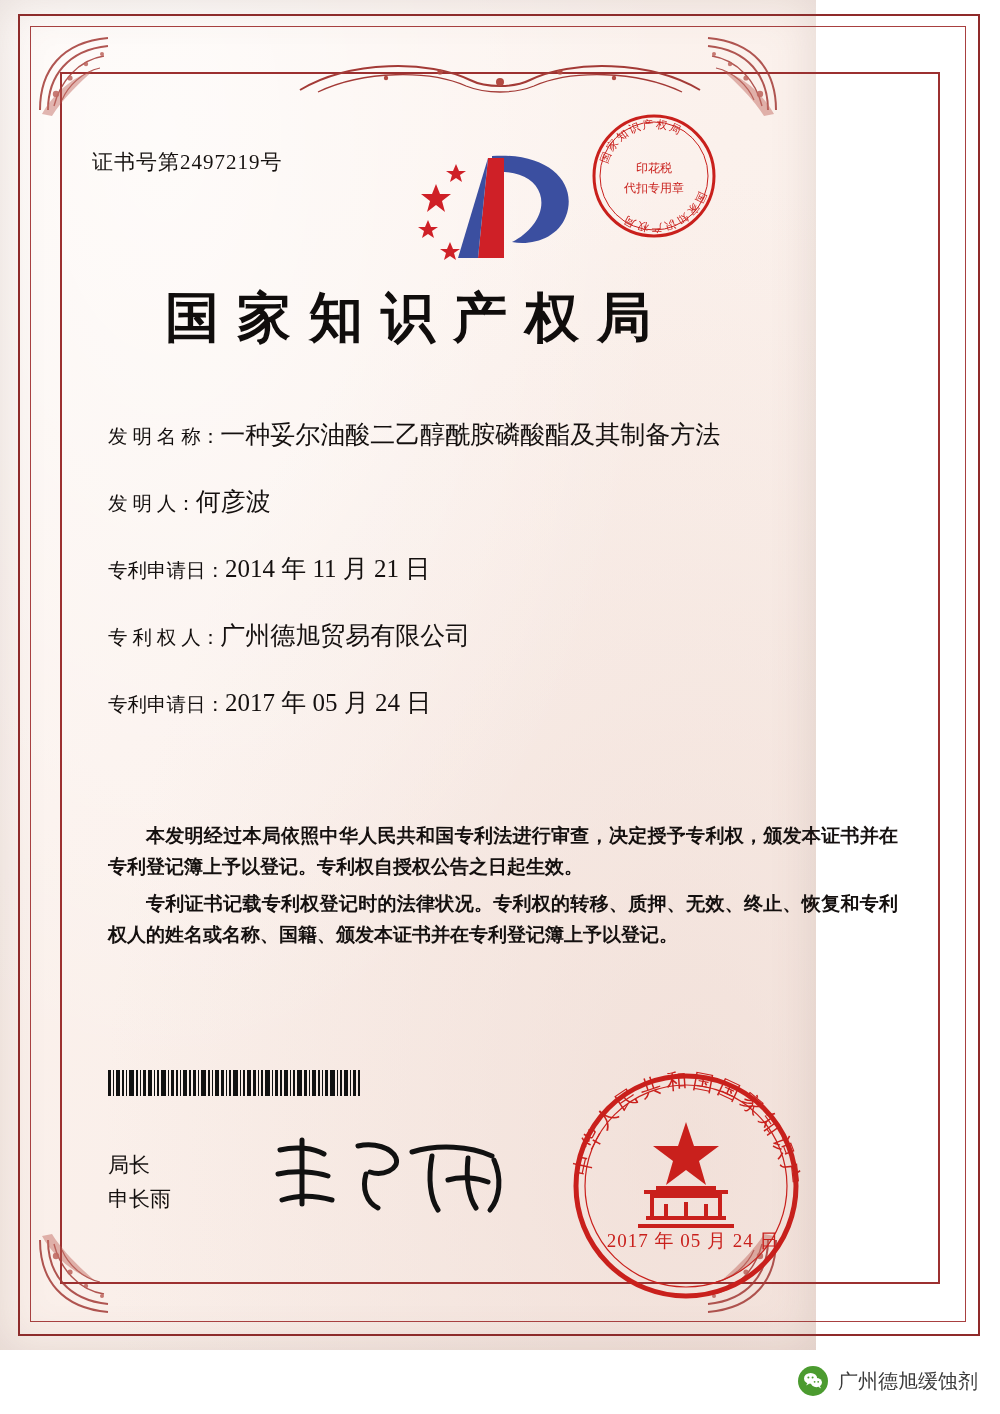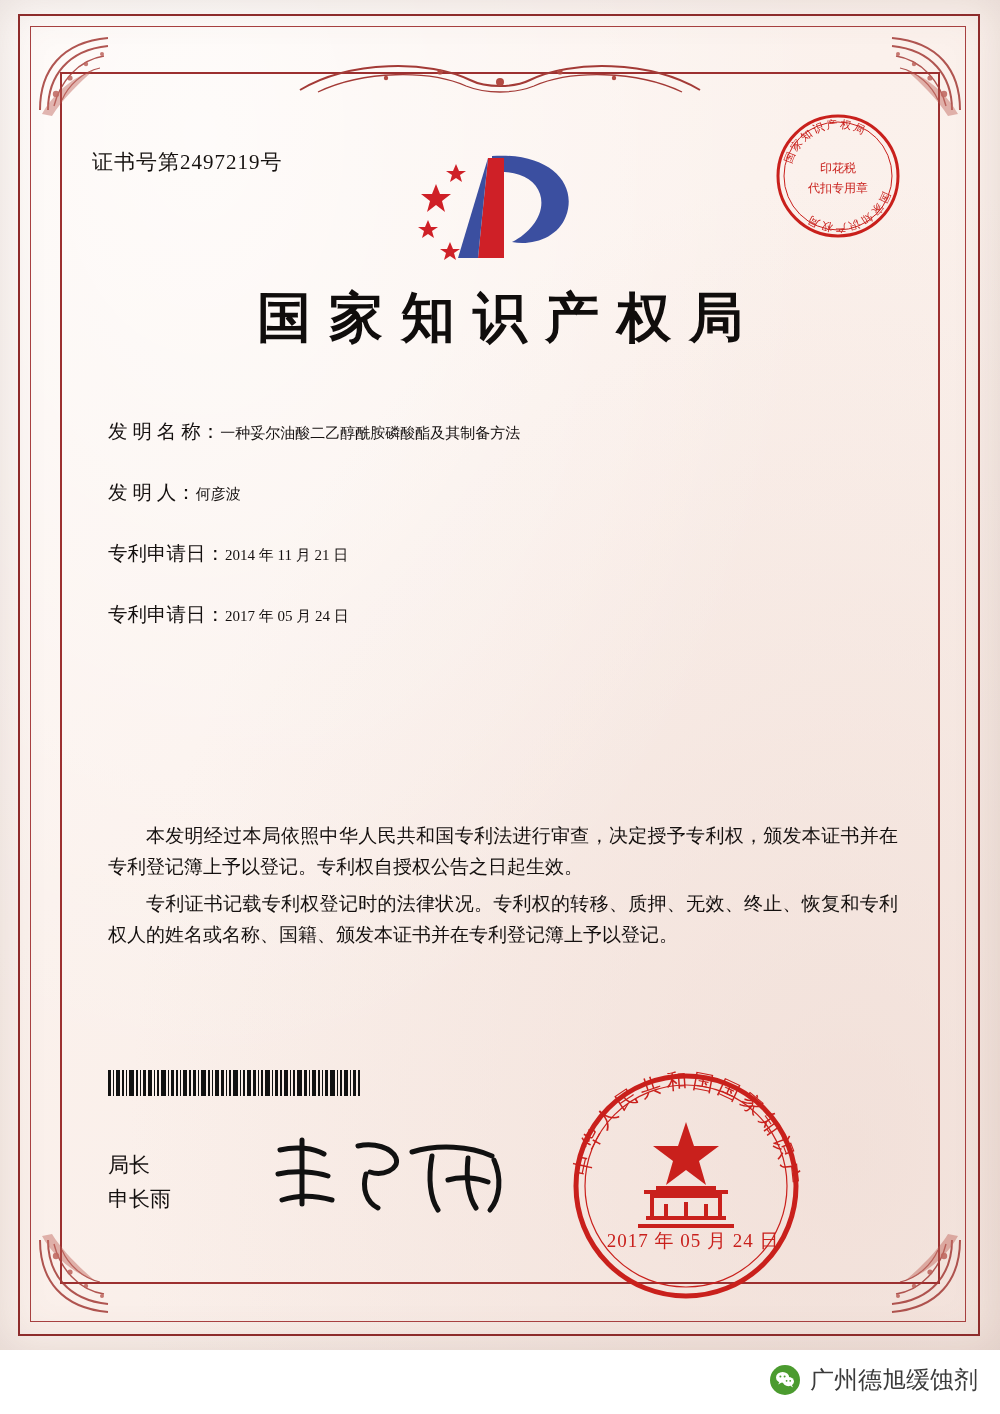--- a/index.html
+++ b/index.html
@@ -12,21 +12,21 @@
     height: 1414px;
     font-family: "Liberation Serif", "DejaVu Serif", serif;
     position: relative;
     overflow: hidden;
   }
 
   
   .page {
     position: absolute;
     left: 0; top: 0;
-    width: 1000px;
+    width: 816px;
     height: 1350px;
     background: linear-gradient(135deg,#fdf6f2 0%, #fbf1ec 40%, #f8ece6 100%);
   }
   .paper-tint {
     position:absolute; inset:0;
     background:
       radial-gradient(ellipse at 20% 10%, rgba(255,255,255,0.65), rgba(255,255,255,0) 55%),
       radial-gradient(ellipse at 85% 85%, rgba(236,214,206,0.55), rgba(255,255,255,0) 60%);
     pointer-events:none;
   }
@@ -120,37 +120,38 @@
     display: flex;
     align-items: baseline;
     margin-bottom: 34px;
   }
   .field-label {
     white-space: pre;
     font-size: 19.5px;
     color: #14100f;
   }
   .field-value {
-    font-size: 15px;
+    font-size: 25px;
     color: #14100f;
   }
 
   
   .body-text {
     position: absolute;
     left: 108px; top: 820px;
     width: 790px;
     font-size: 19px;
     line-height: 31px;
     color: #14100f;
     text-align: justify;
   }
   .body-text p {
     margin: 0 0 6px 0;
     text-indent: 38px;
+    font-weight: bold;
   }
 
   
   .barcode {
     position: absolute;
     left: 108px; top: 1070px;
     width: 262px; height: 26px;
     display: flex;
     align-items: stretch;
   }
@@ -211,21 +212,21 @@
     gap: 10px;
   }
   .wechat-icon {
     width: 30px; height: 30px;
     border-radius: 50%;
     background: #4b9b2f;
     display:flex; align-items:center; justify-content:center;
   }
   .wechat-icon svg { display:block; }
   .wechat-label {
-    font-size: 24px;
+    font-size: 20px;
     color: #3b3b3b;
     font-family: "Liberation Sans", sans-serif;
   }
 
   
   .edge-shadow {
     position:absolute; inset:0;
     box-shadow: inset 0 0 46px rgba(120,95,85,0.18);
     pointer-events:none;
   }
@@ -370,20 +371,24 @@
     </div>
     <div class="field-row">
       <span class="field-label">发 明 人：</span>
       <span class="field-value">何彦波</span>
     </div>
     <div class="field-row">
       <span class="field-label">专利申请日：</span>
       <span class="field-value">2014 年 11 月 21 日</span>
     </div>
     <div class="field-row">
+      <span class="field-label">专 利 权 人：</span>
+      <span class="field-value">广州德旭贸易有限公司</span>
+    </div>
+    <div class="field-row">
       <span class="field-label">专利申请日：</span>
       <span class="field-value">2017 年 05 月 24 日</span>
     </div>
   </div>
 
   <div class="body-text">
     <p>本发明经过本局依照中华人民共和国专利法进行审查，决定授予专利权，颁发本证书并在专利登记簿上予以登记。专利权自授权公告之日起生效。</p>
     <p>专利证书记载专利权登记时的法律状况。专利权的转移、质押、无效、终止、恢复和专利权人的姓名或名称、国籍、颁发本证书并在专利登记簿上予以登记。</p>
   </div>
 

